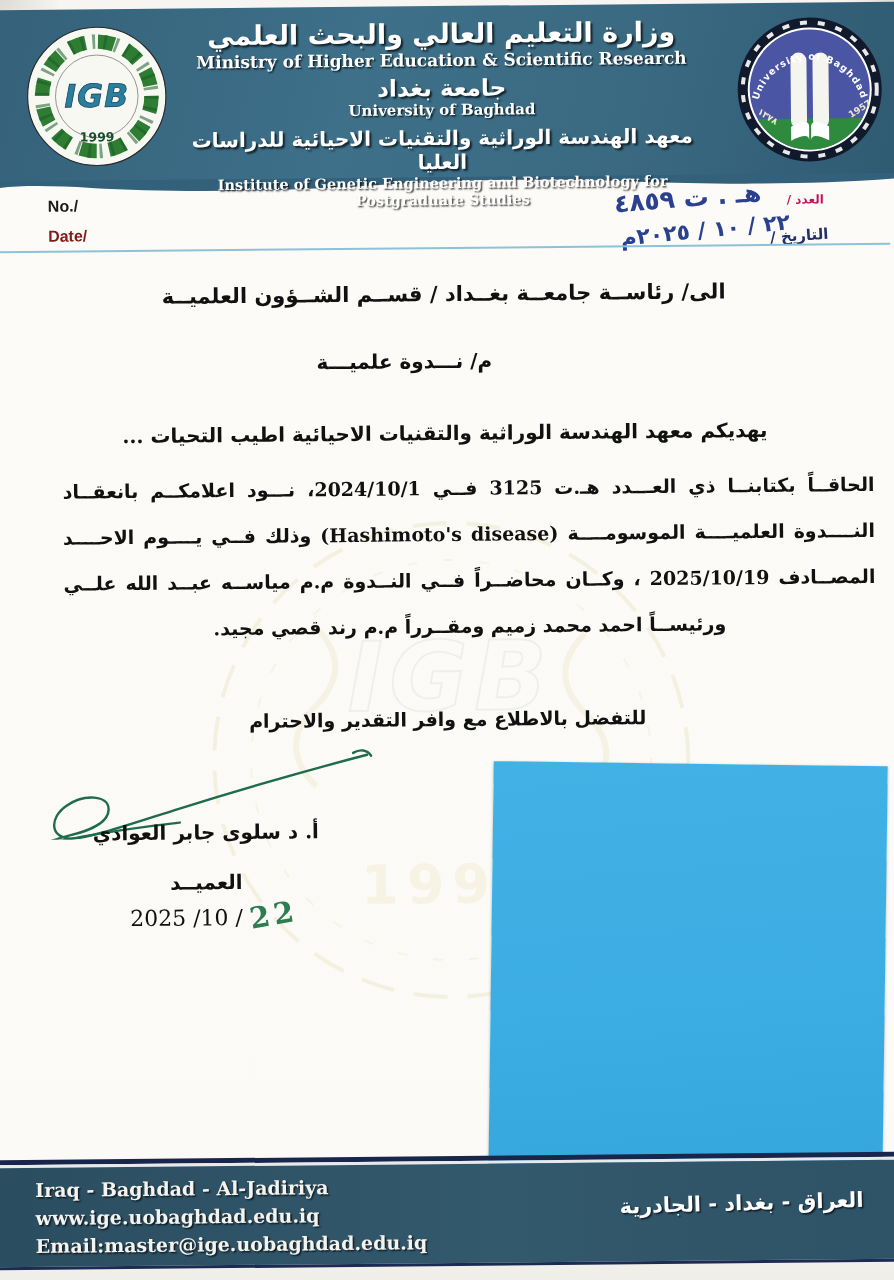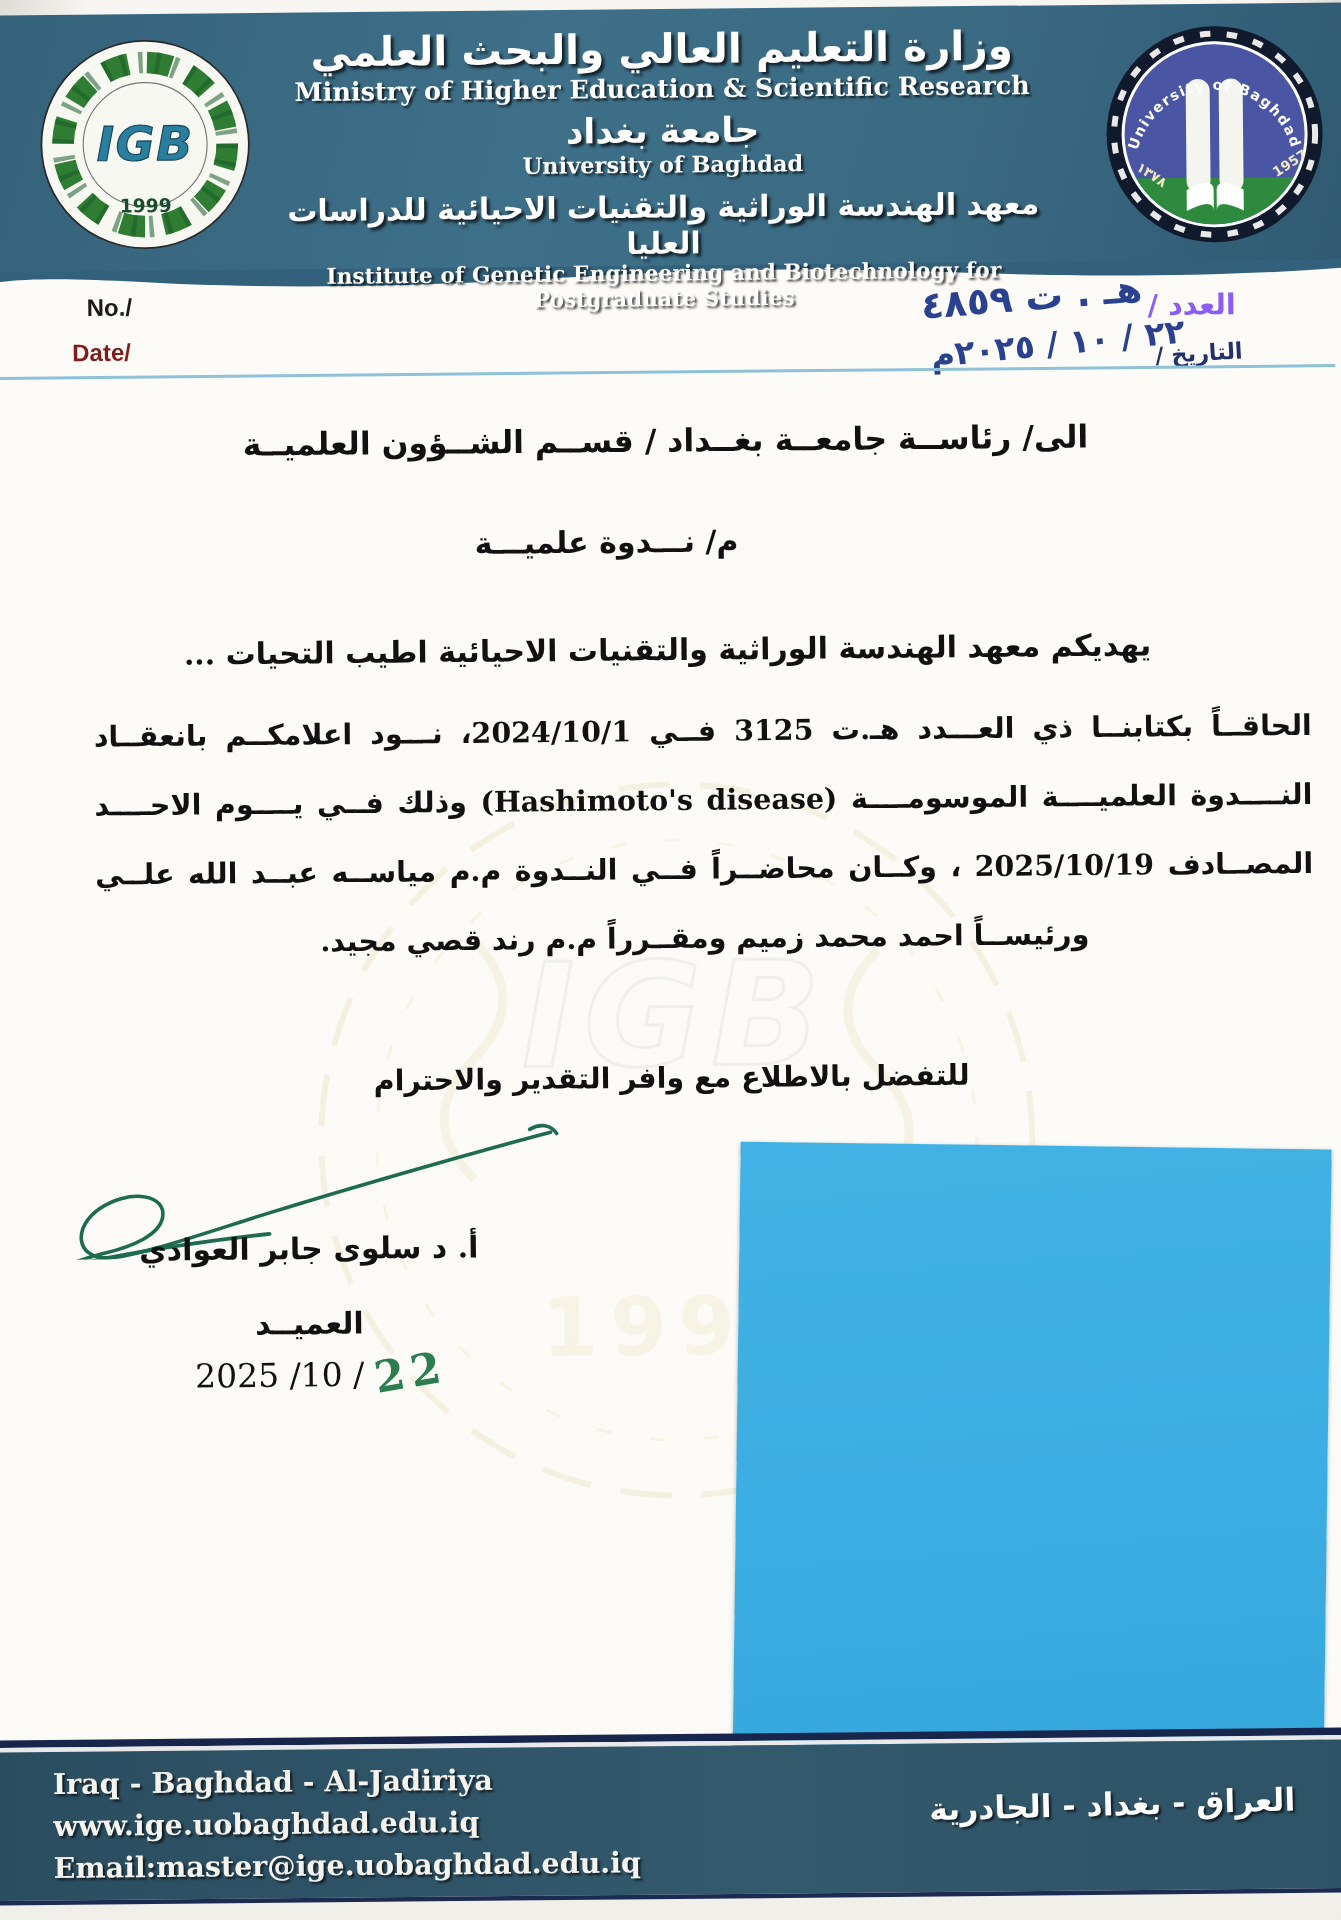--- a/index.html
+++ b/index.html
@@ -22,23 +22,23 @@
   .h-ar1{font-size:27px;font-weight:bold;text-shadow:2px 2px 2px rgba(0,0,0,.7);}
   .h-en1{font-size:17px;font-weight:bold;font-family:"DejaVu Serif",serif;text-shadow:1.5px 1.5px 1.5px rgba(0,0,0,.7);margin-top:1px;}
   .h-ar2{font-size:23px;font-weight:bold;text-shadow:2px 2px 2px rgba(0,0,0,.7);margin-top:5px;}
   .h-en2{font-size:15px;font-weight:bold;font-family:"DejaVu Serif",serif;text-shadow:1.5px 1.5px 1.5px rgba(0,0,0,.7);}
   .h-ar3{font-size:20px;font-weight:bold;text-shadow:2px 2px 2px rgba(0,0,0,.7);margin-top:7px;}
   .h-en3{font-size:14.5px;font-weight:bold;font-family:"DejaVu Serif",serif;text-shadow:1.5px 1.5px 1.5px rgba(0,0,0,.7);}
   .logo-igb{position:absolute;left:36px;top:15px;width:144px;height:144px;}
   .logo-uob{position:absolute;right:12px;top:12px;width:150px;height:150px;}
   
   .ref{position:absolute;top:188px;left:0;right:0;height:70px;z-index:2;}
-  .no-en{position:absolute;left:52px;top:6px;font:bold 16px "Liberation Sans",sans-serif;color:#1a1a1a;margin-left:10px;}
+  .no-en{position:absolute;left:52px;top:6px;font:bold 16px "Liberation Sans",sans-serif;color:#1a1a1a;}
   .date-en{position:absolute;left:52px;top:36px;font:bold 16px "Liberation Sans",sans-serif;color:#7f1d1d;}
-  .no-ar{position:absolute;right:66px;top:8px;font-size:19px;font-weight:bold;color:#8b5cf6;direction:rtl;}
+  .no-ar{position:absolute;right:66px;top:8px;font-size:12px;font-weight:bold;color:#be185d;direction:rtl;}
   .date-ar{position:absolute;right:62px;top:42px;font-size:15px;font-weight:bold;color:#23306b;direction:rtl;transform:rotate(-3deg);}
   .hw{color:#2a418f;direction:rtl;font-weight:bold;}
   .hw-no{position:absolute;right:128px;top:-2px;font-size:25px;transform:rotate(-4deg);letter-spacing:3px;}
   .hw-date{position:absolute;right:100px;top:32px;font-size:22px;transform:rotate(-5deg);letter-spacing:2px;}
   .rule{position:absolute;top:247px;left:0;right:0;height:2px;background:#8fc1d8;z-index:2;}
   
   .letter{position:absolute;inset:0;z-index:2;color:#111;}
   .ar{direction:rtl;font-family:"DejaVu Serif","DejaVu Sans",serif;}
   .to-line{position:absolute;top:281px;left:0;right:0;text-align:center;font-size:21px;font-weight:bold;}
   .subject-line{position:absolute;top:349px;left:0;right:0;text-align:center;font-size:20px;font-weight:bold;transform:translateX(-40px);}

